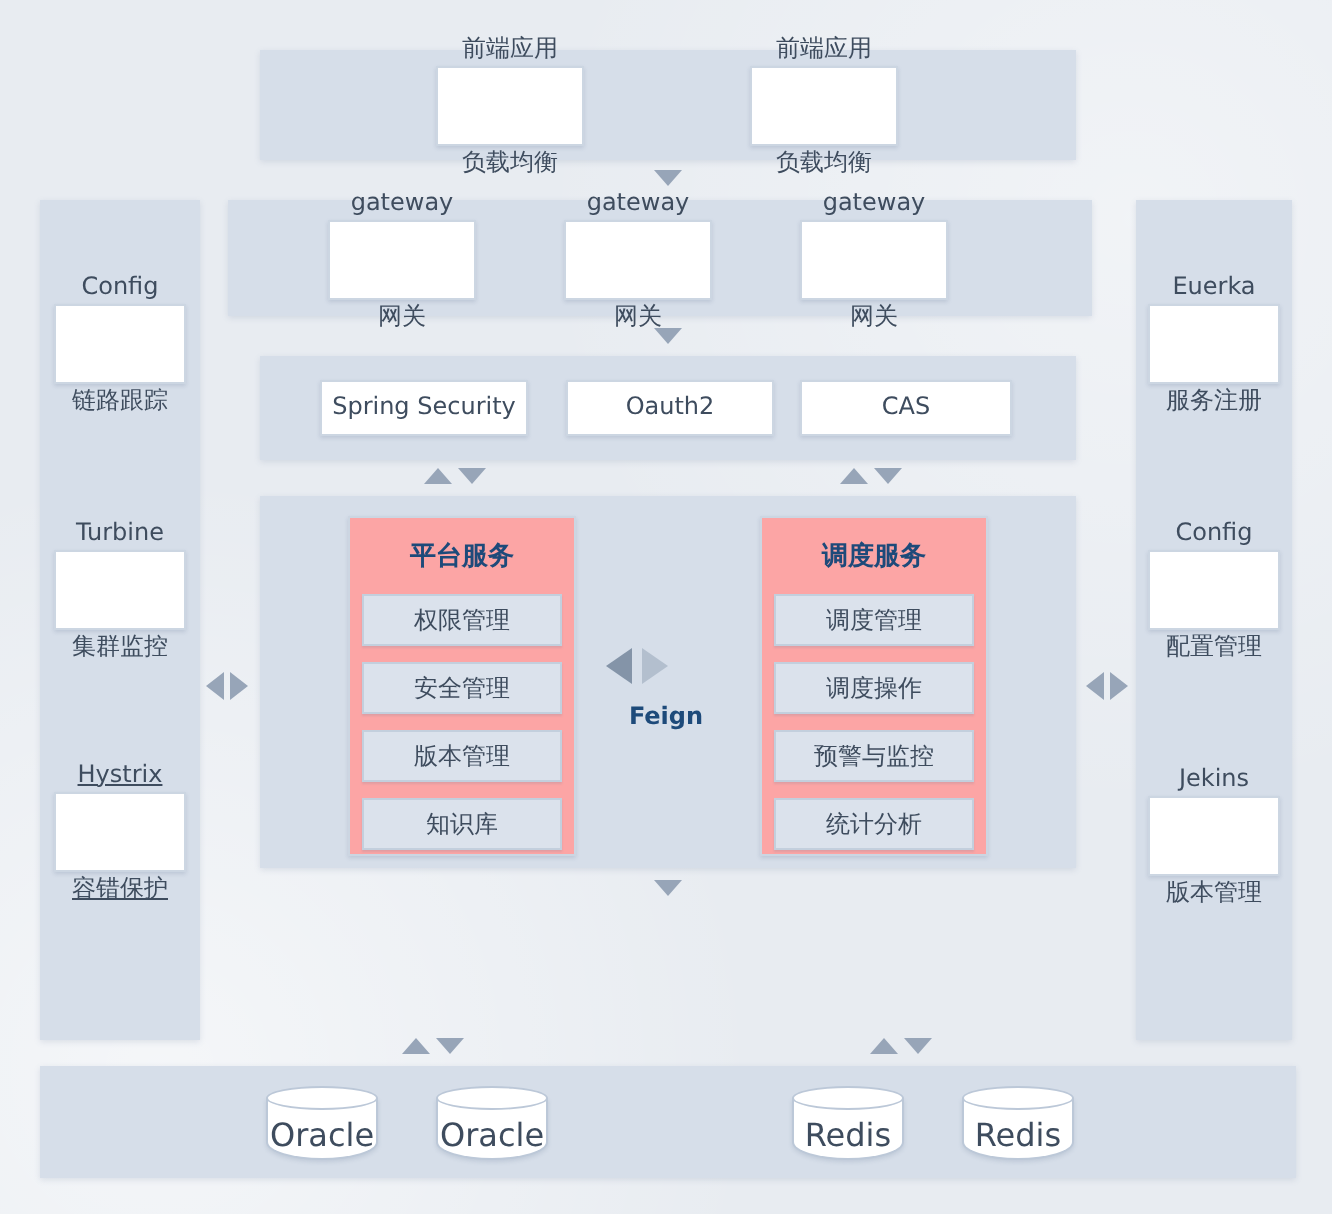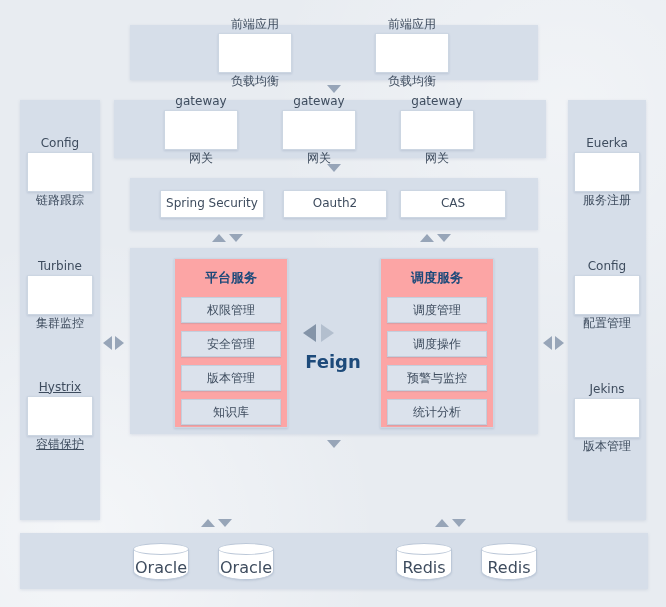--- a/index.html
+++ b/index.html
@@ -51,21 +51,21 @@
   .tri-down{border-left:7px solid transparent;border-right:7px solid transparent;border-top:8px solid var(--arrow);}
   .tri-up{border-left:7px solid transparent;border-right:7px solid transparent;border-bottom:8px solid var(--arrow);}
   .tri-left{border-top:7px solid transparent;border-bottom:7px solid transparent;border-right:9px solid var(--arrow);}
   .tri-right{border-top:7px solid transparent;border-bottom:7px solid transparent;border-left:9px solid var(--arrow);}
   .pair-v{position:absolute;display:flex;gap:3px;align-items:center;}
   .pair-h{position:absolute;display:flex;gap:3px;align-items:center;}
   .single{position:absolute;}
   .feign-arrows{position:absolute;display:flex;gap:5px;align-items:center;}
   .feign-tri-left{width:0;height:0;border-top:9px solid transparent;border-bottom:9px solid transparent;border-right:13px solid var(--arrow-dark);}
   .feign-tri-right{width:0;height:0;border-top:9px solid transparent;border-bottom:9px solid transparent;border-left:13px solid var(--arrow-light);}
-  .feign-label{position:absolute;font-size:18px;font-weight:bold;color:var(--accent);text-align:center;}
+  .feign-label{position:absolute;font-size:12px;font-weight:bold;color:var(--accent);text-align:center;}
   .cylinder{position:absolute;width:56px;height:38px;}
   .cyl-body{position:absolute;top:6px;left:0;width:56px;height:31px;background:#fff;border:1px solid #bcc8d8;border-top:none;border-radius:0 0 28px 28px / 0 0 9px 9px;box-shadow:0 1px 2px rgba(100,120,150,.2);}
   .cyl-top{position:absolute;top:0;left:0;width:56px;height:12px;background:#fff;border:1px solid #bcc8d8;border-radius:50%;}
   .cyl-label{position:absolute;bottom:4px;left:0;width:100%;text-align:center;font-size:16px;color:var(--text);}
 </style>
 </head>
 <body>
 
 <div class="canvas">
 

